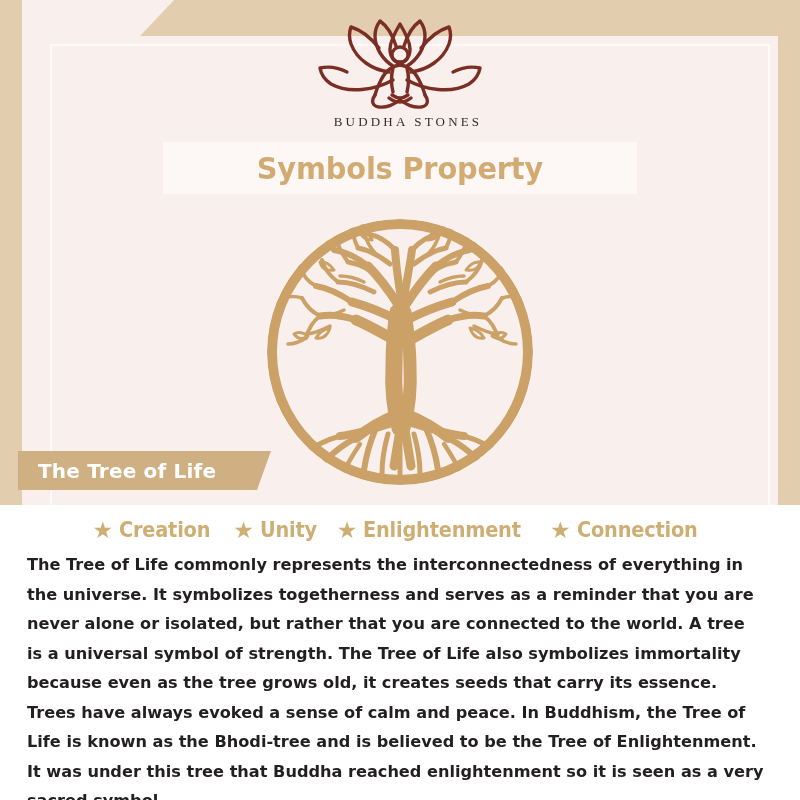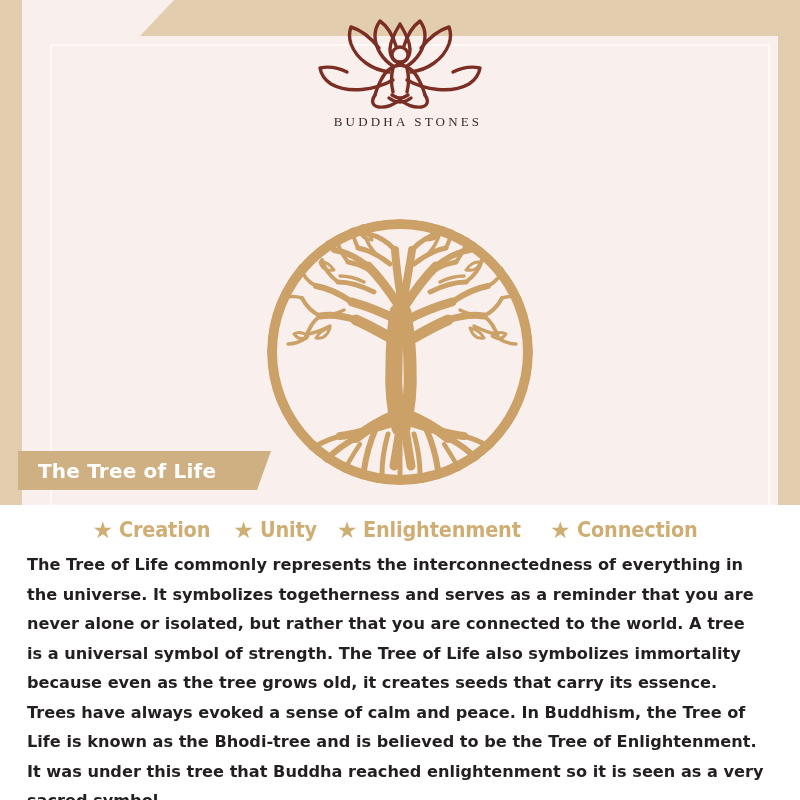--- a/index.html
+++ b/index.html
@@ -234,20 +234,23 @@
 
         <path d="M66 79 C62 85 63 90 70 91 C80 92 86 87 91 84 C96 87 102 92 112 91 C119 90 120 85 116 79"></path>
 
         <path d="M80 82 C84 85 88 86 91 86 C94 86 98 85 102 82"></path>
         <path d="M83 79 C86 81 88 82 91 82 C94 82 96 81 99 79"></path>
       </g>
     </svg>
     <div class="logo-wordmark">BUDDHA STONES</div>
   </div>
 
+  <div class="title-banner">
+    <span class="title-text">Symbols Property</span>
+  </div>
 
   <svg class="tree-emblem" viewBox="0 0 272 272">
     <defs>
       <clipPath id="circleClip">
         <circle cx="136" cy="136" r="133"></circle>
       </clipPath>
     </defs>
     <g clip-path="url(#circleClip)">
 
       <circle cx="136" cy="136" r="128" fill="none" stroke="#cba167" stroke-width="10"></circle>

